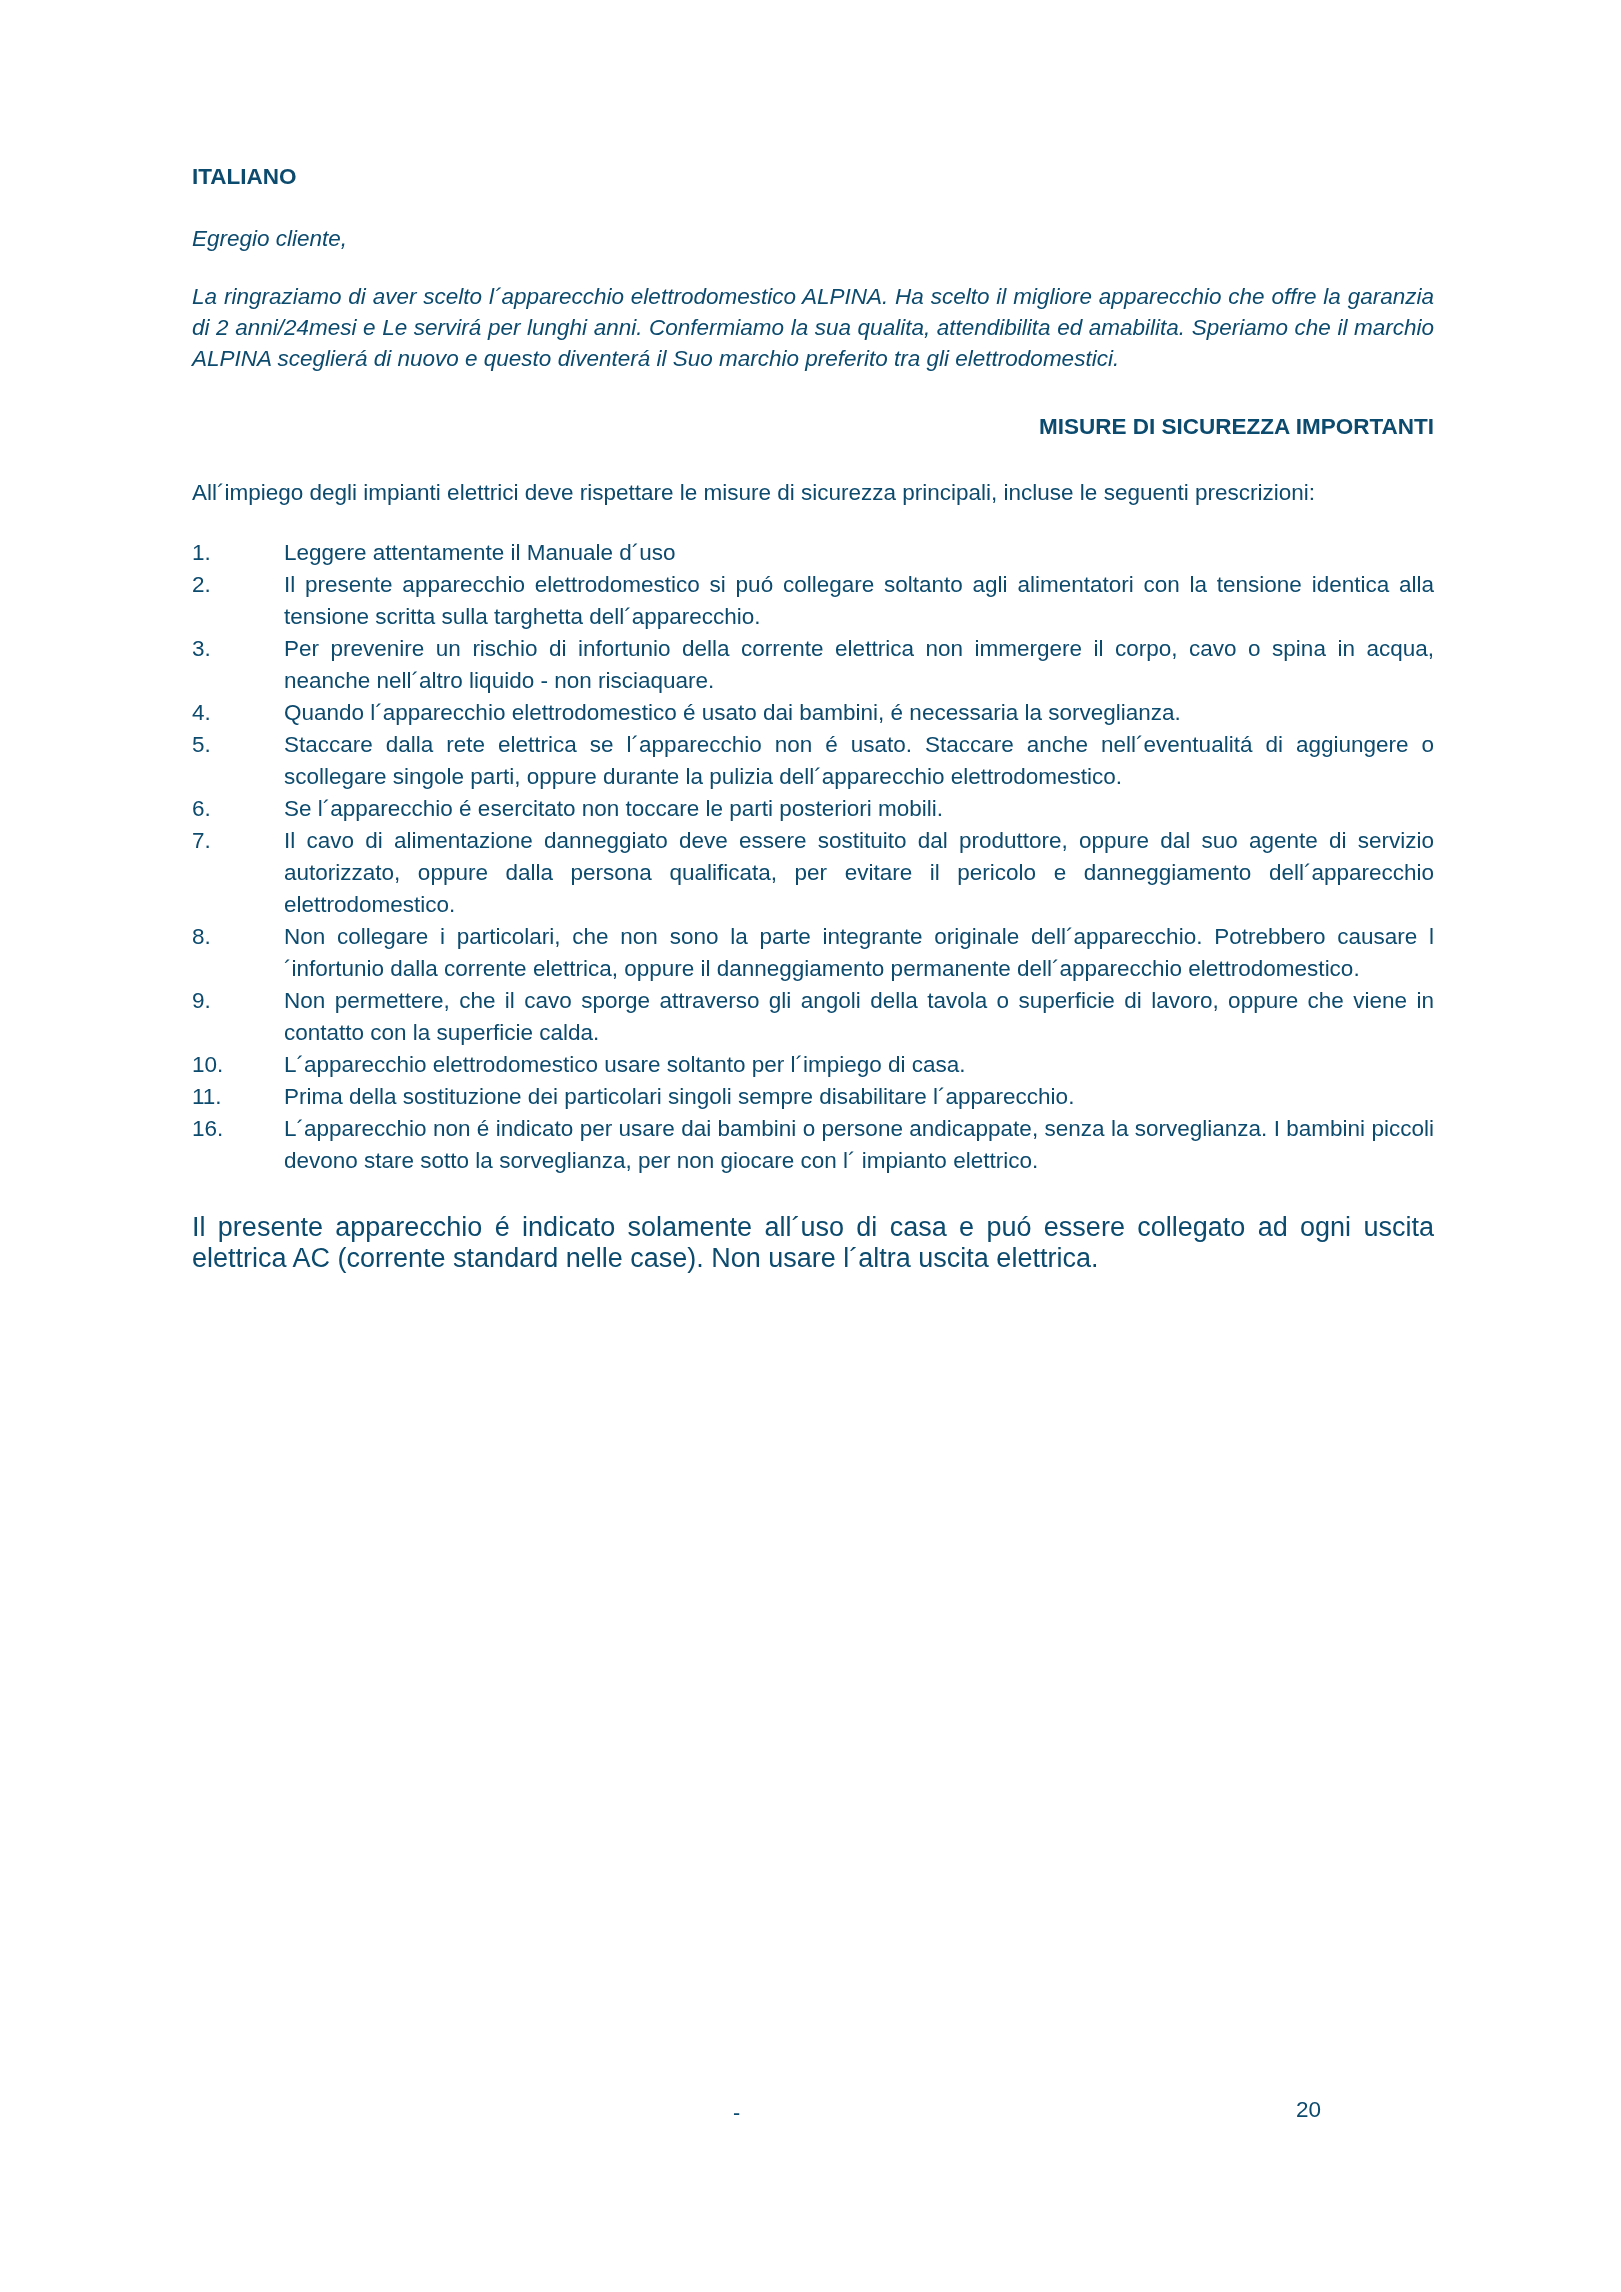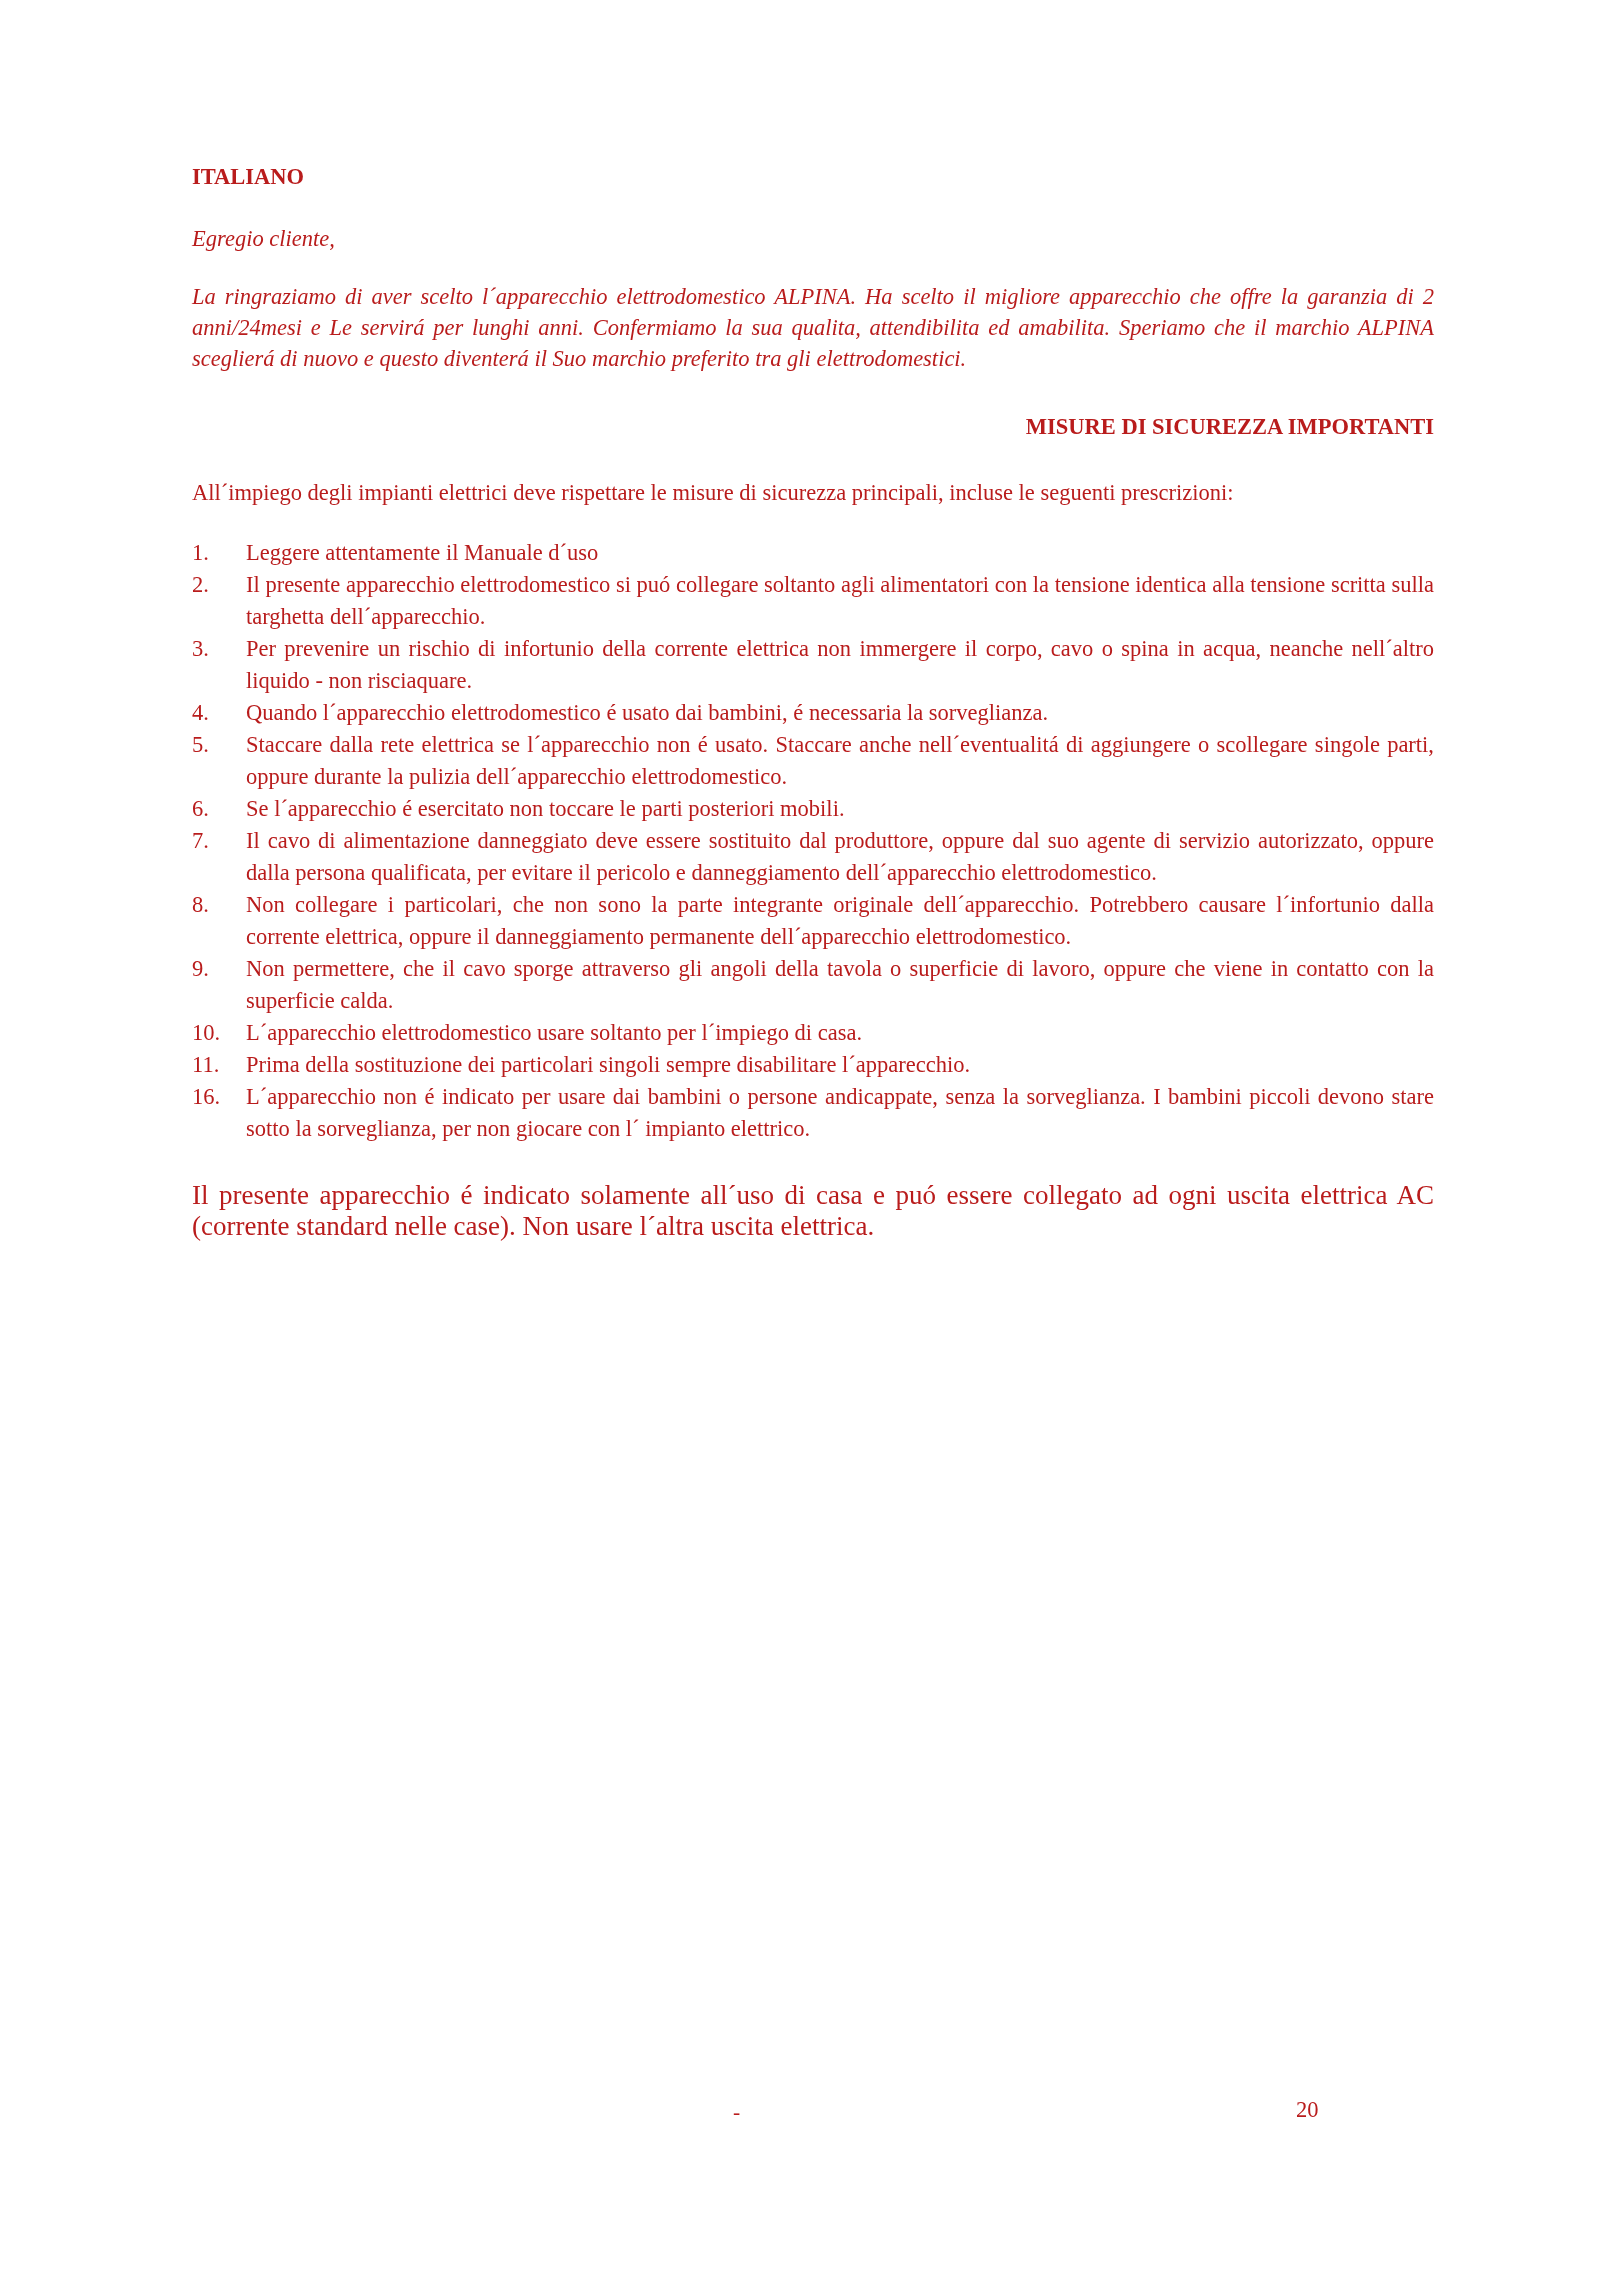--- a/index.html
+++ b/index.html
@@ -5,22 +5,22 @@
   html, body {
     margin: 0;
     padding: 0;
     background: #ffffff;
   }
   .page {
     position: relative;
     width: 1532px;
     height: 2293px;
     background: #ffffff;
-    color: #b91c1c;
-    font-family: Liberation Serif, serif;
+    color: #0c4a6e;
+    font-family: Liberation Sans, sans-serif;
     overflow: hidden;
   }
   .content {
     position: absolute;
     left: 192px;
     top: 162px;
     width: 1242px;
   }
   .lang-heading {
     font-size: 22.5px;
@@ -64,20 +64,21 @@
   .safety-list li {
     display: flex;
     align-items: flex-start;
   }
   .li-num {
     flex: 0 0 54px;
   }
   .li-text {
     flex: 1 1 auto;
     text-align: justify;
+    margin-left: 38px;
   }
   .closing-para {
     font-size: 27px;
     line-height: 31px;
     text-align: justify;
     margin: 0;
   }
   .footer-dash {
     position: absolute;
     left: 733px;

